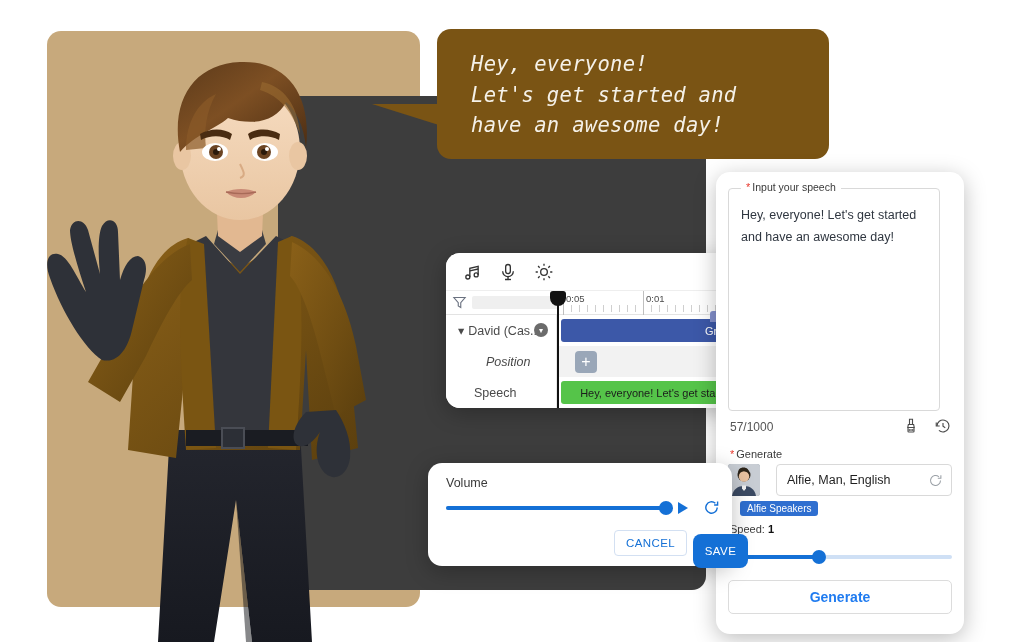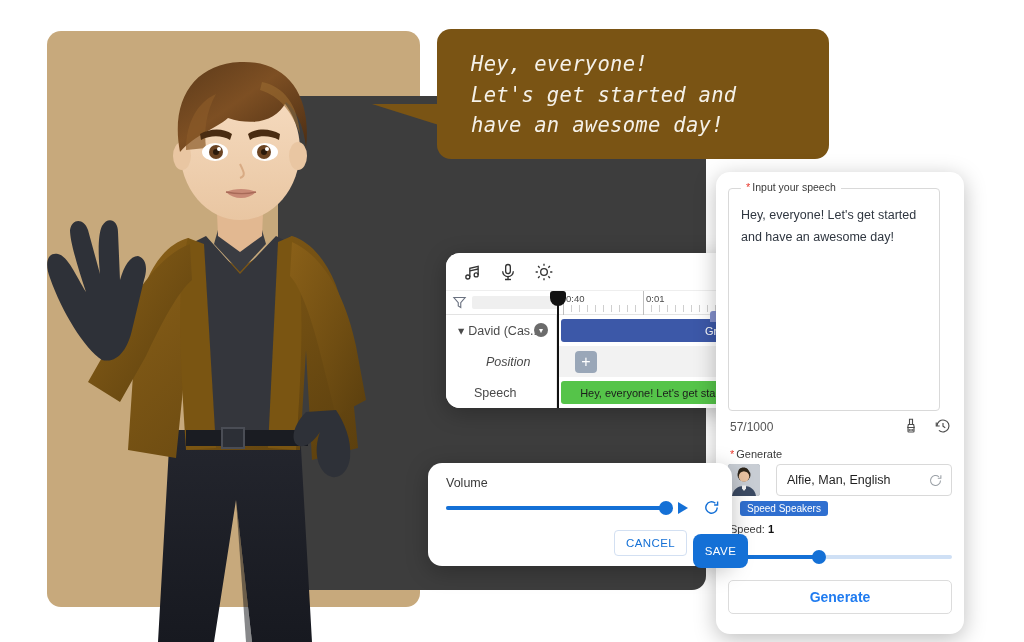--- a/index.html
+++ b/index.html
@@ -356,21 +356,21 @@
 
     <div class="tl-ruler">
       <span class="filter-icon">
         <svg viewBox="0 0 24 24" fill="none" stroke="currentColor" stroke-width="1.8">
           <path d="M3 4h18l-7 8.2V20l-4-2.4v-5.4z"></path>
         </svg>
       </span>
       <div class="filter-placeholder"></div>
       <div class="ruler-area">
         <div class="tick-major" style="left:0px"></div>
-        <div class="tick-label" style="left:0px">0:40</div>
+        <div class="tick-label" style="left:0px">0:05</div>
         <div class="tick-minor" style="left:8px"></div>
           <div class="tick-minor" style="left:16px"></div>
         <div class="tick-minor" style="left:24px"></div>
           <div class="tick-minor" style="left:32px"></div>
         <div class="tick-minor" style="left:40px"></div>
           <div class="tick-minor" style="left:48px"></div>
         <div class="tick-minor" style="left:56px"></div>
           <div class="tick-minor" style="left:64px"></div>
         <div class="tick-minor" style="left:72px"></div>
 
@@ -506,21 +506,21 @@
         <span>Alfie, Man, English</span>
         <span class="mini-icon" style="width:15px;height:15px;color:#9aa0a6;">
           <svg viewBox="0 0 24 24" fill="none" stroke="currentColor" stroke-width="1.7">
             <path d="M20 12a8 8 0 1 1-2.6-5.9"></path>
               <path d="M20.6 3.5V8.4H15.7"></path>
           </svg>
         </span>
       </div>
     </div>
 
-    <div class="badge">Speed Speakers</div>
+    <div class="badge">Alfie Speakers</div>
 
     <div class="speed-label">
       <span>Speed:</span>
       <b>1</b>
     </div>
 
     <div class="speed-slider">
       <div class="slider-track"></div>
       <div class="slider-fill" id="speedFill" style="width: 40%;"></div>
       <div class="slider-knob" id="speedKnob" style="left: 40%;"></div>

